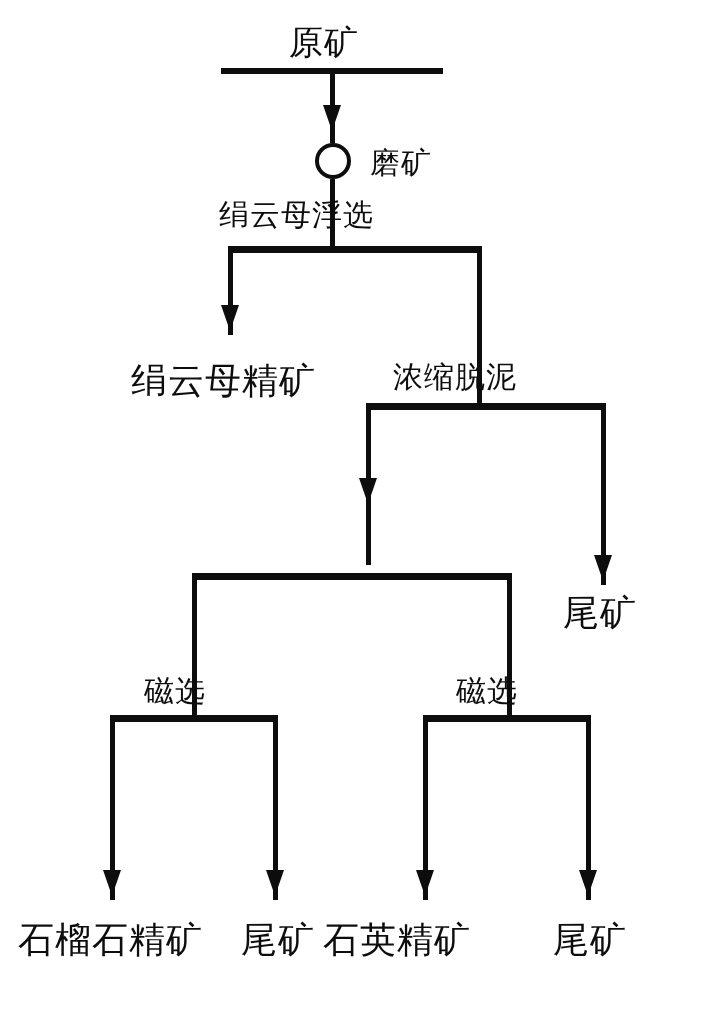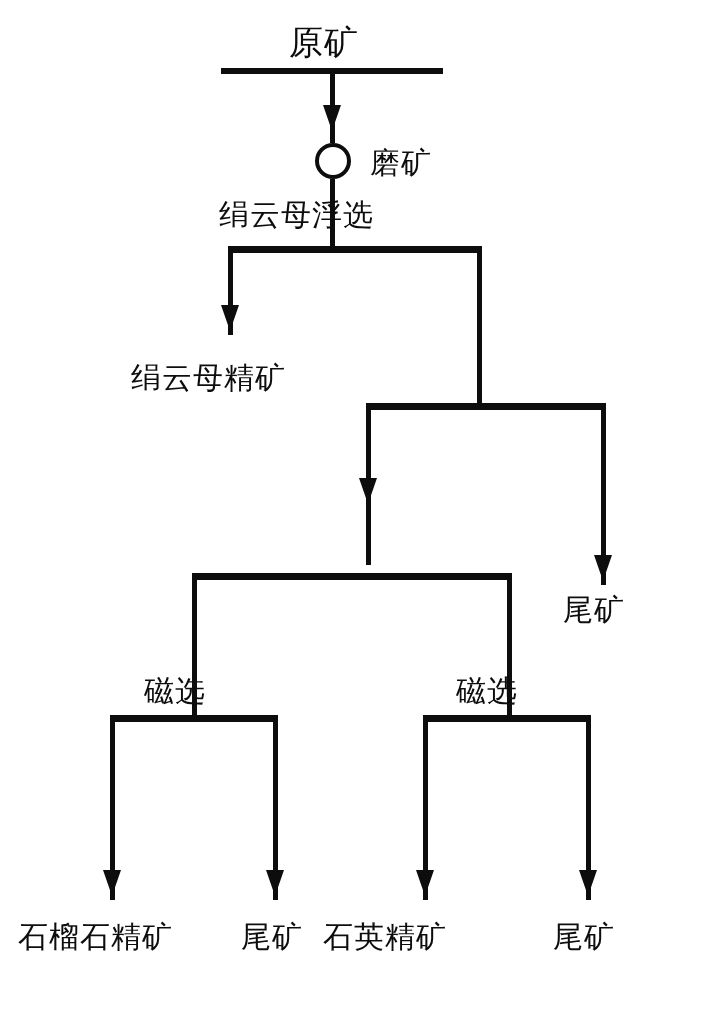--- a/index.html
+++ b/index.html
@@ -18,21 +18,21 @@
   .lbl {
     position: absolute;
     color: #0d0d0d;
     font-weight: normal;
     white-space: nowrap;
     letter-spacing: 1px;
     line-height: 1;
   }
   .t-title { font-size: 34px; }
   .t-node  { font-size: 30px; }
-  .t-out   { font-size: 30px; }
+  .t-out   { font-size: 36px; }
   .hbar {
     position: absolute;
     background: #0d0d0d;
   }
   .vline {
     position: absolute;
     background: #0d0d0d;
   }
   .circle {
     position: absolute;
@@ -68,20 +68,21 @@
 
   <div class="lbl t-node" style="left:219px; top:200px;">绢云母浮选</div>
   <div class="hbar" style="left:228px; top:246px; width:254px; height:7px;"></div>
 
   <div class="vline" style="left:228px; top:253px; width:5px; height:82px;"></div>
   <div class="arrow" style="left:221px; top:305px;"></div>
   <div class="lbl t-out" style="left:131px; top:363px;">绢云母精矿</div>
 
   <div class="vline" style="left:477px; top:253px; width:5px; height:153px;"></div>
 
+  <div class="lbl t-node" style="left:393px; top:362px;">浓缩脱泥</div>
   <div class="hbar" style="left:366px; top:403px; width:240px; height:7px;"></div>
 
   <div class="vline" style="left:366px; top:410px; width:5px; height:155px;"></div>
   <div class="arrow" style="left:359px; top:478px;"></div>
 
   <div class="vline" style="left:601px; top:410px; width:5px; height:175px;"></div>
   <div class="arrow" style="left:594px; top:555px;"></div>
   <div class="lbl t-out" style="left:563px; top:595px;">尾矿</div>
 
   <div class="hbar" style="left:192px; top:573px; width:320px; height:7px;"></div>

